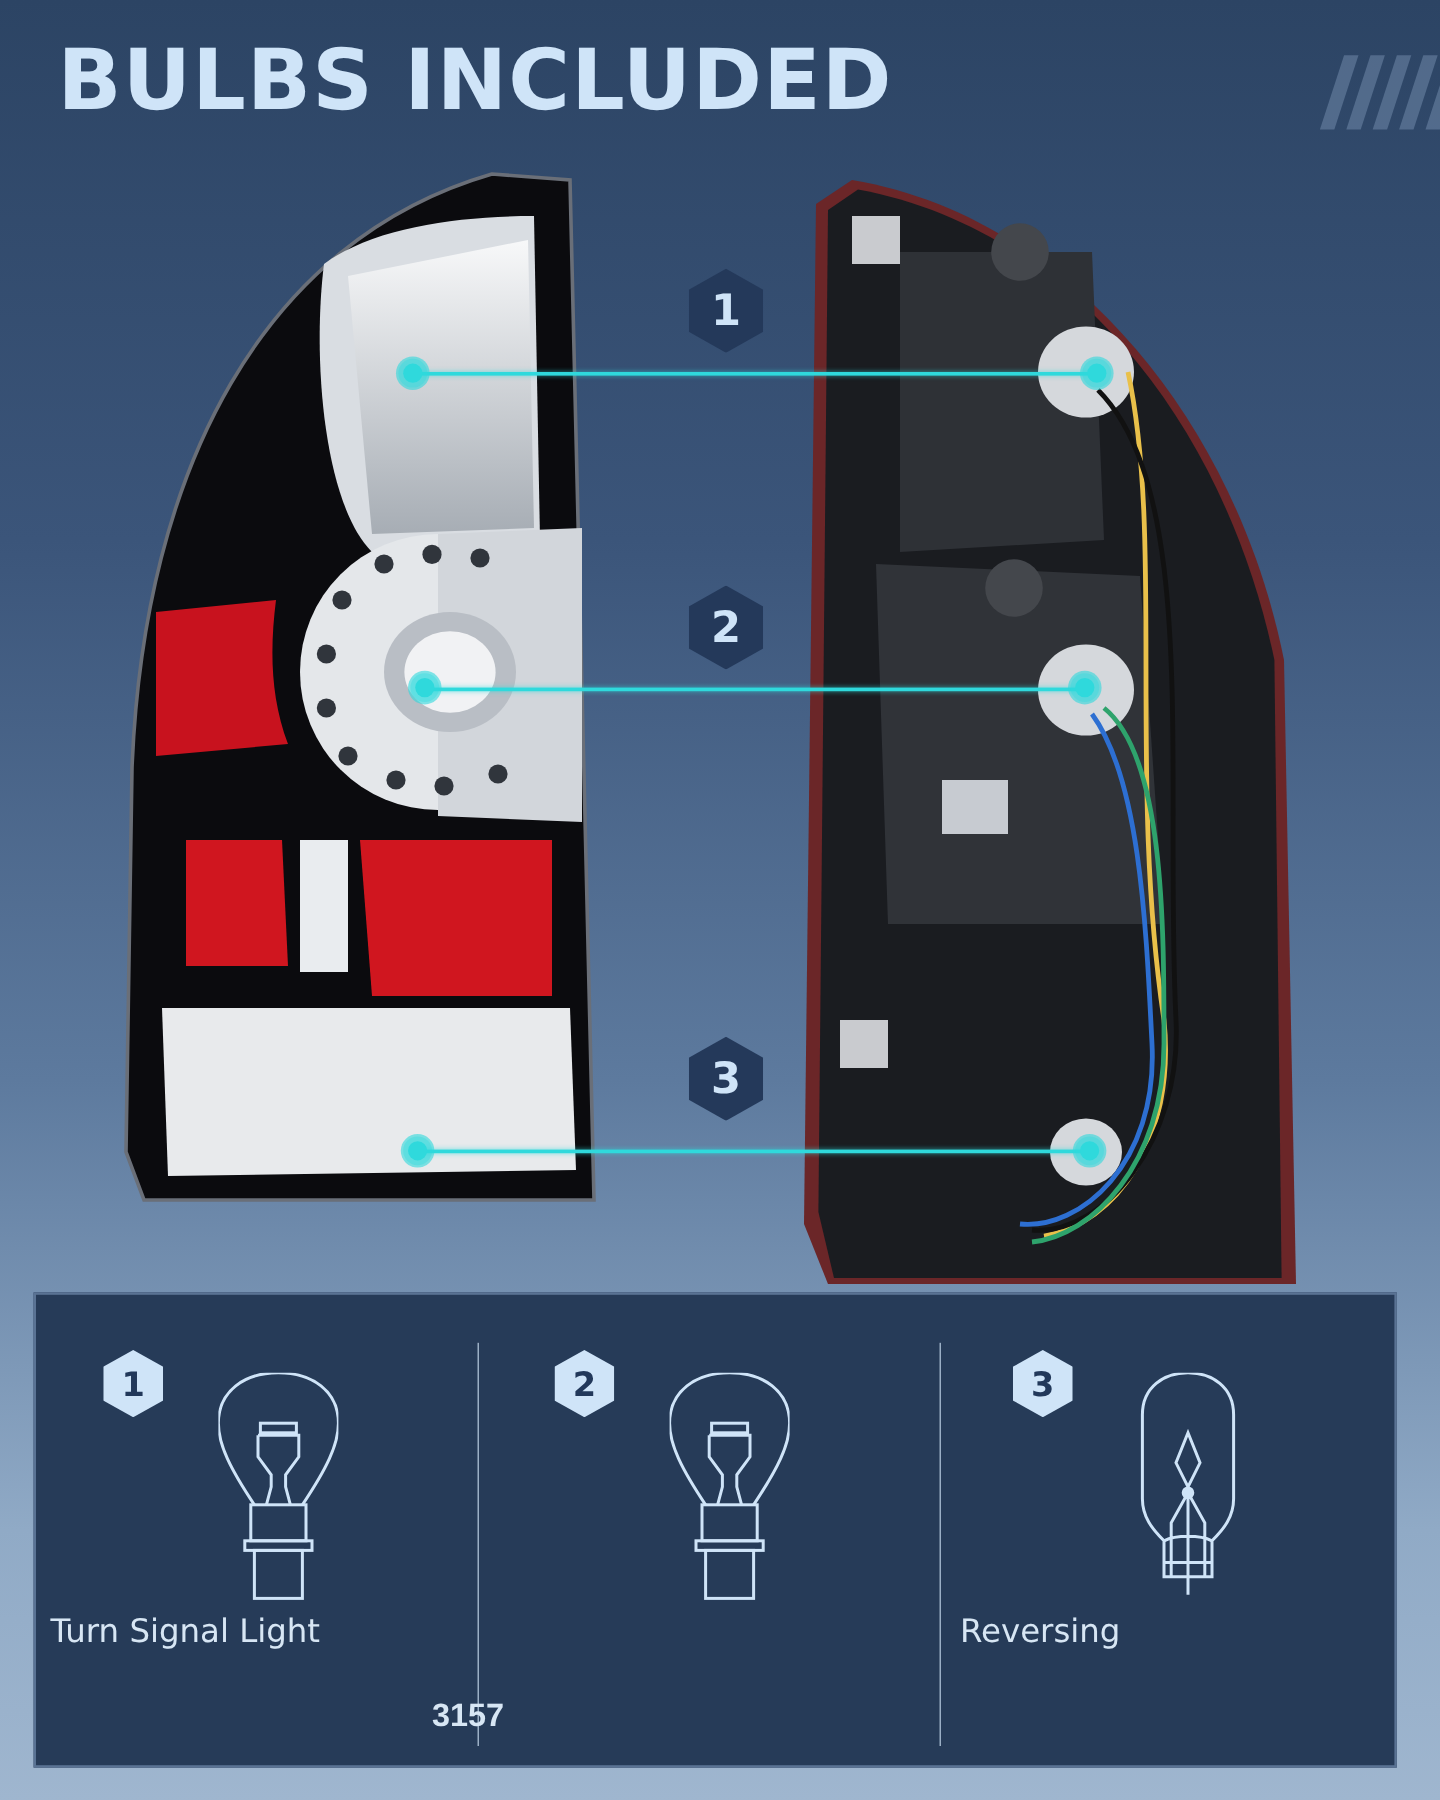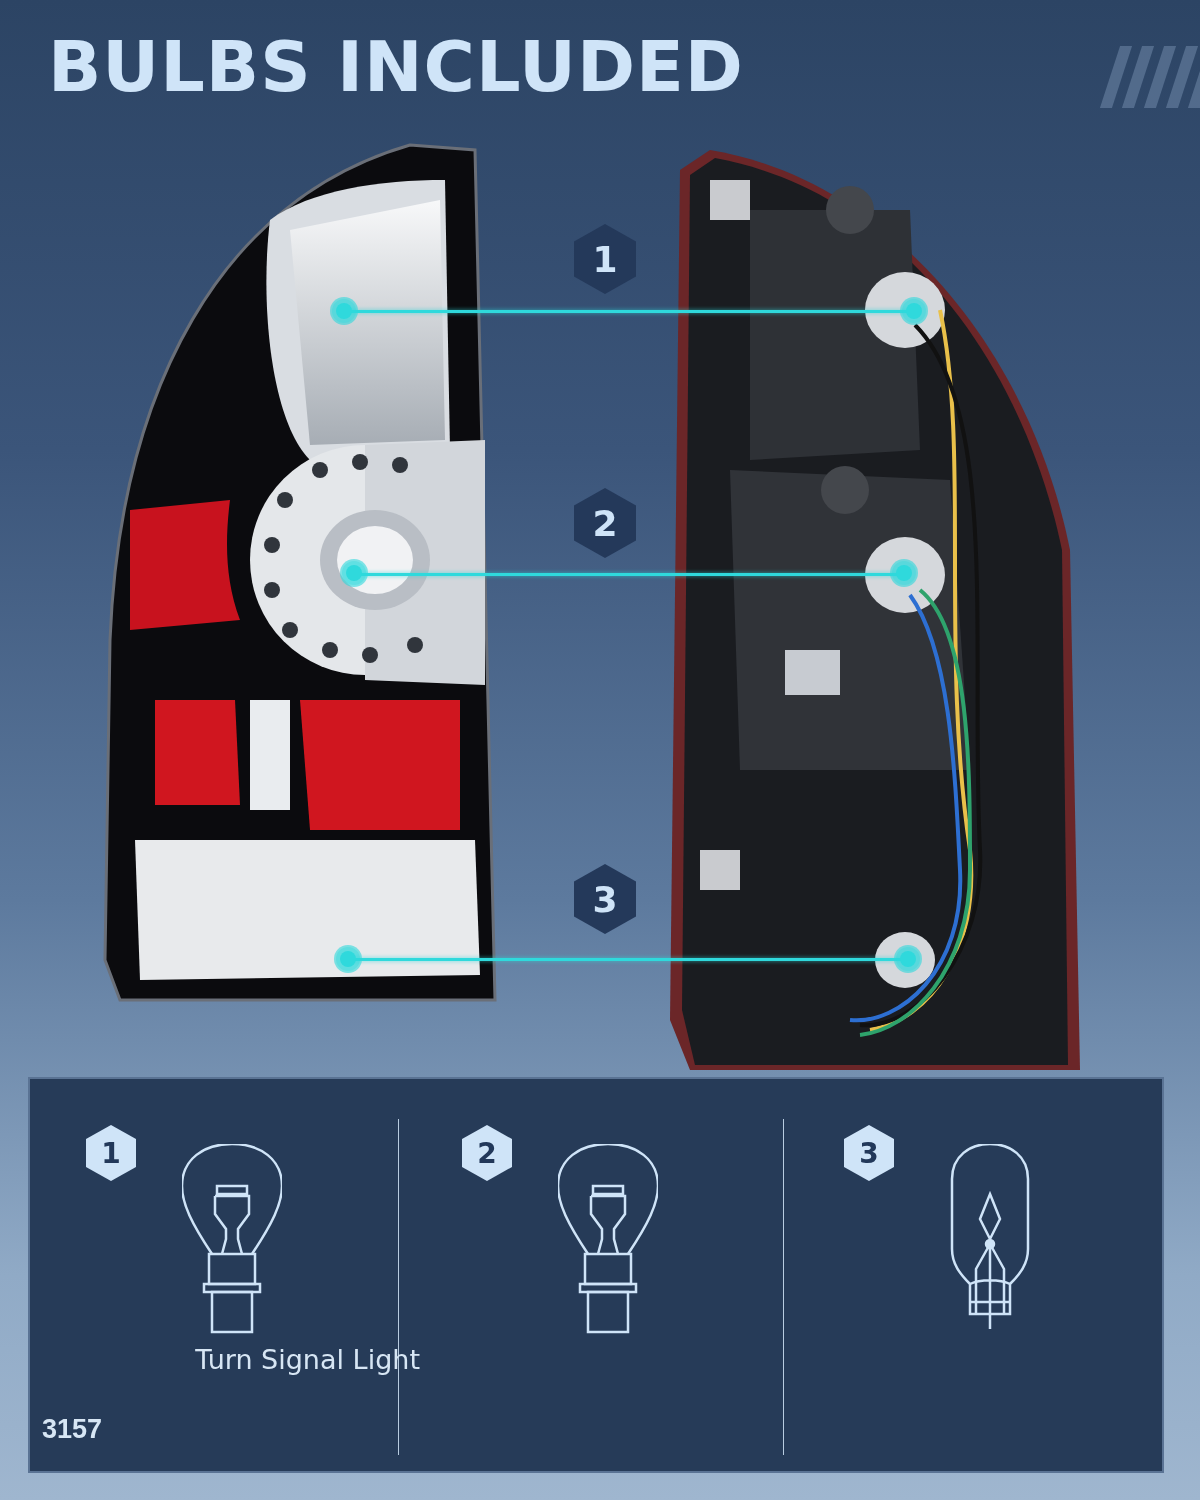--- a/index.html
+++ b/index.html
@@ -40,25 +40,25 @@
 
   .panel {
     position:absolute; left:28px; top:1077px; width:1136px; height:396px;
     background:#263b58; border:2px solid #5a7394; box-sizing:border-box;
   }
   .divider { position:absolute; top:40px; width:1px; height:336px; background:#b8cce0; }
   .col { position:absolute; top:0; width:378px; height:396px; }
   .col .hex-light { top:46px; left:44px; }
   .col .icon { position:absolute; top:65px; left:140px; width:100px; height:190px; }
   .col .name {
-    position:absolute; top:265px; left:0; width:100%; text-align:right;
+    position:absolute; top:265px; left:0; width:100%; text-align:left;
     color:#d7e6f4; font-size:27px; font-family:"DejaVu Sans", sans-serif;
   }
   .col .code {
-    position:absolute; top:335px; left:0; width:100%; text-align:left;
+    position:absolute; top:335px; left:0; width:100%; text-align:right;
     color:#d7e6f4; font-size:27px; font-weight:bold; font-family:"Liberation Sans", sans-serif;
   }
 </style>
 </head>
 <body>
 
 <div class="title">BULBS INCLUDED</div>
 <div class="stripes">
   <span style="left:20px"></span>
     <span style="left:42px"></span>
@@ -166,14 +166,15 @@
   </div>
 
   <div class="col" style="left:770px;">
     <div class="hex hex-light">3</div>
     <svg class="icon" viewBox="0 0 100 190" fill="none" stroke="#cfe4f8" stroke-width="2.5">
       <path d="M30 170 L30 140 C20 130 12 120 12 105 L12 35 C12 12 30 0 50 0 C70 0 88 12 88 35 L88 105 C88 120 80 130 70 140 L70 170 Z"></path>
       <path d="M50 50 L60 75 L50 95 L40 75 Z"></path>
       <circle cx="50" cy="100" r="4" fill="#cfe4f8"></circle>
       <path d="M50 100 L50 185 M50 100 L36 125 L36 170 M50 100 L64 125 L64 170 M30 140 C40 135 60 135 70 140 M30 158 L70 158"></path>
     </svg>
+    <div class="name">Reversing</div>
   </div>
 </div>
 
 </body></html>

